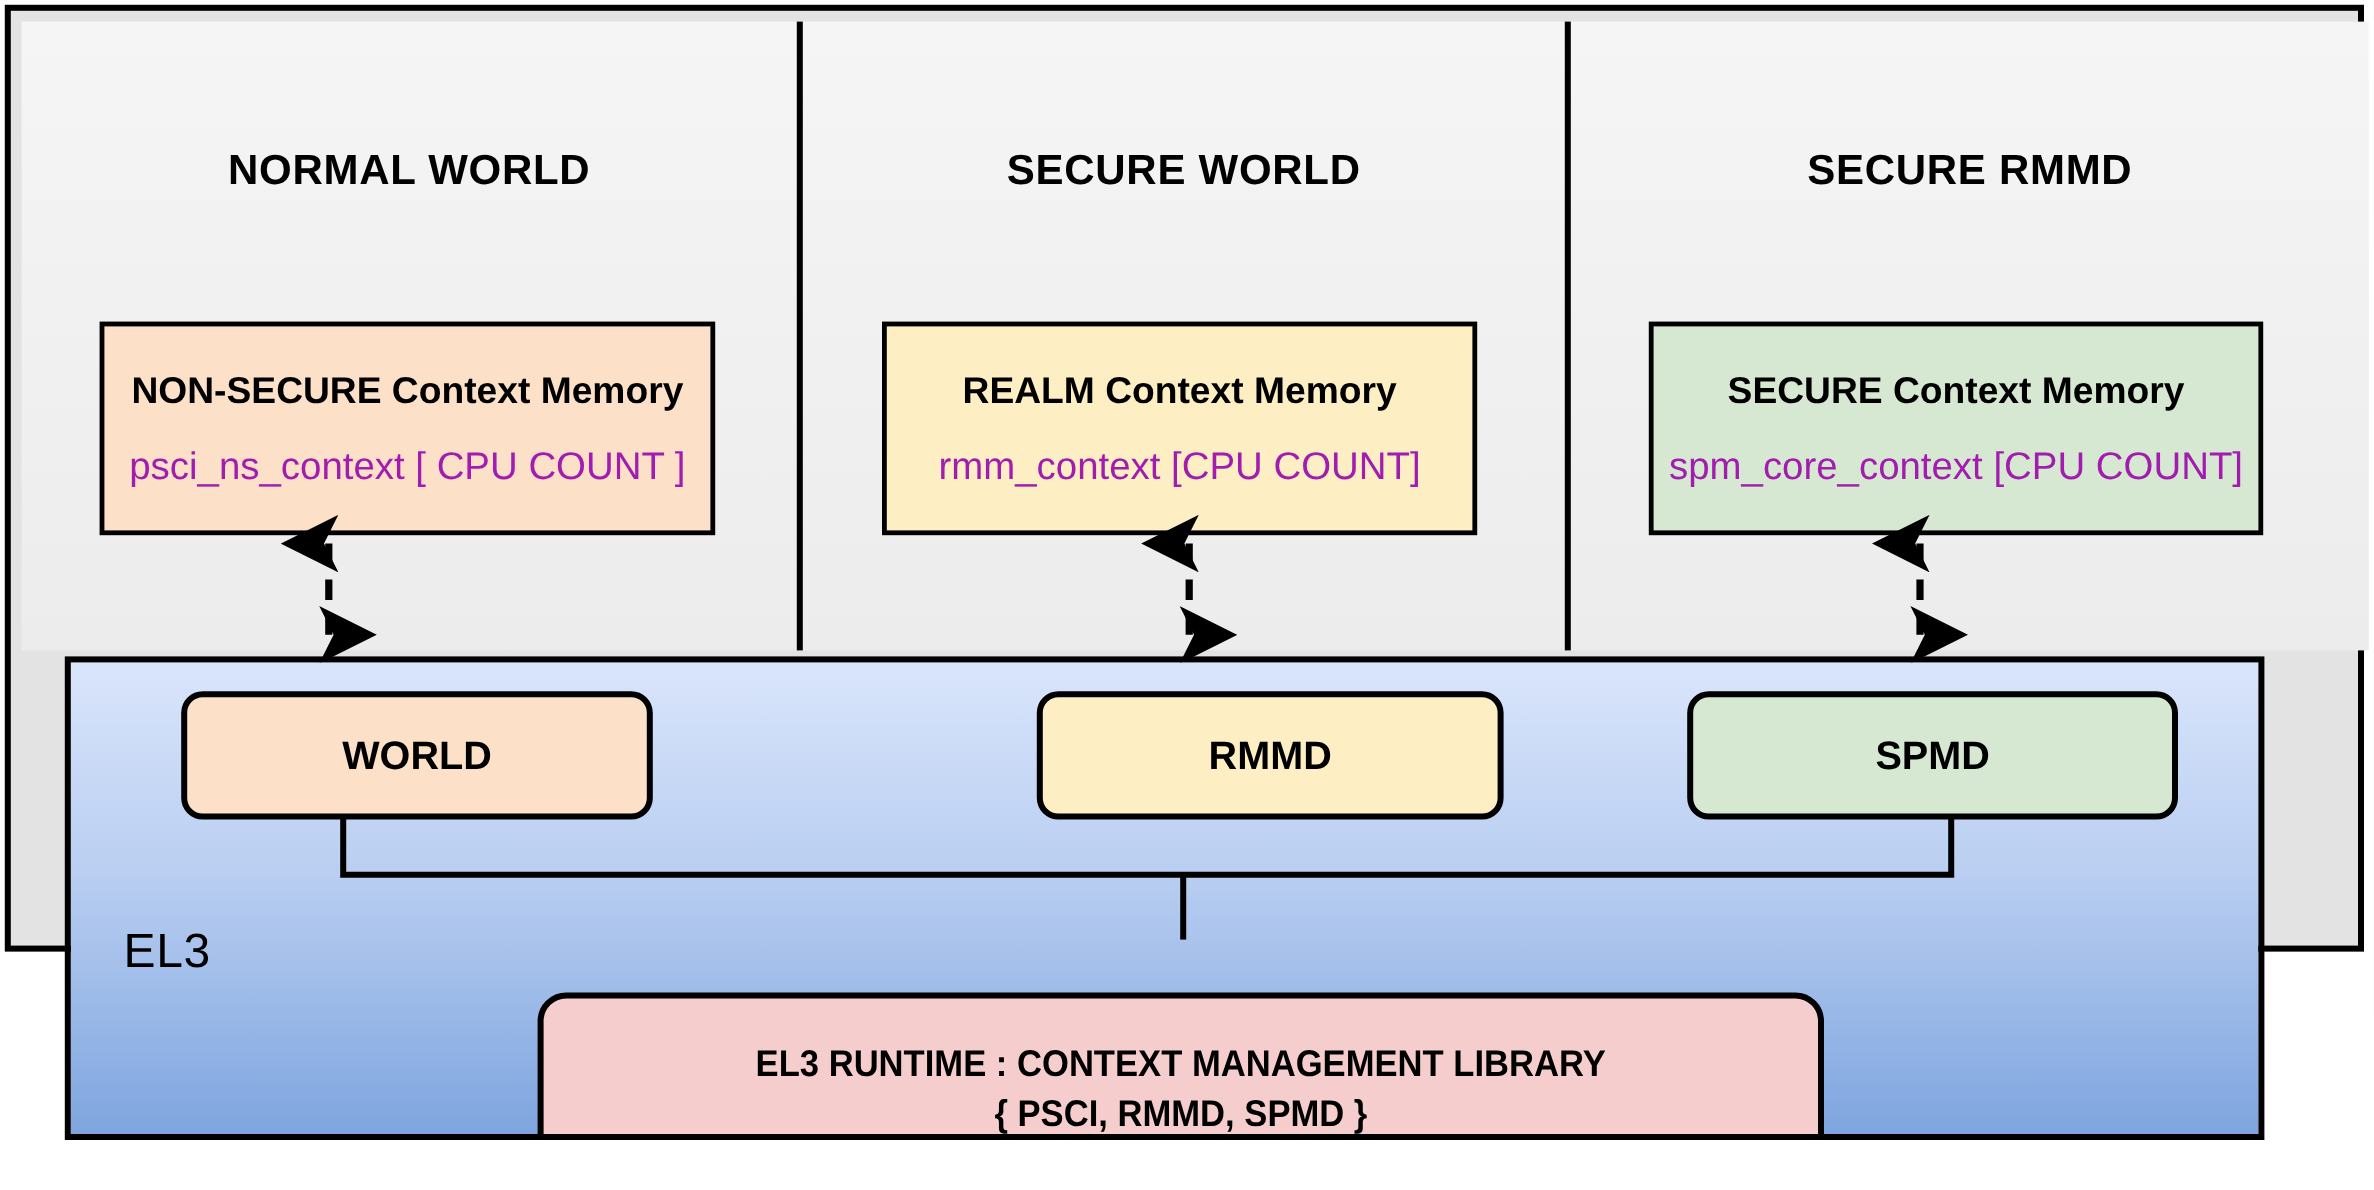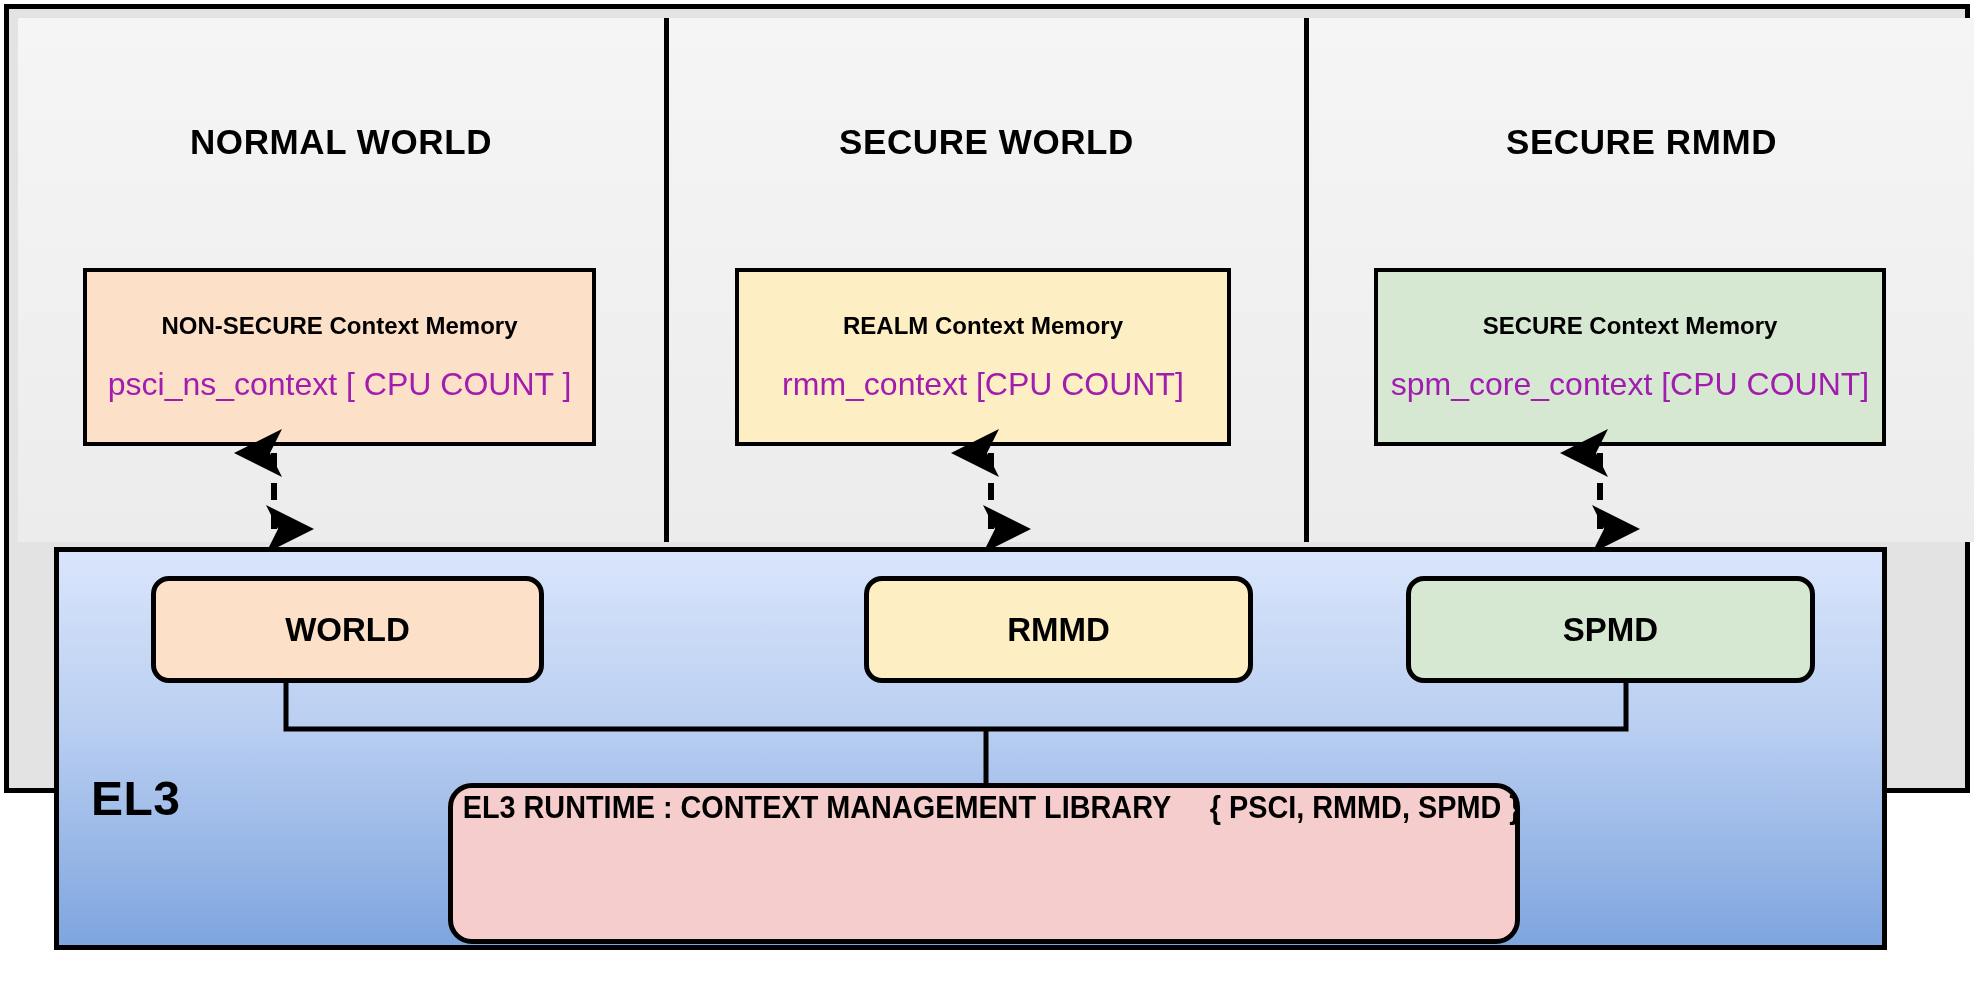--- a/index.html
+++ b/index.html
@@ -69,21 +69,21 @@
   .ctx-box {
     position: absolute;
     box-sizing: border-box;
     border: 4px solid #000000;
     display: flex;
     flex-direction: column;
     align-items: center;
     justify-content: center;
   }
   .ctx-title {
-    font-size: 24px;
+    font-size: 31px;
     font-weight: bold;
     color: #000000;
     white-space: nowrap;
     margin-bottom: 26px;
   }
   .ctx-sub {
     font-size: 32px;
     font-weight: normal;
     color: #a21caf;
     white-space: nowrap;
@@ -96,24 +96,24 @@
     top: 538px;
     width: 1833px;
     height: 403px;
     box-sizing: border-box;
     border: 5px solid #000000;
     background: linear-gradient(to bottom, #d9e5fb 0%, #b9cef1 45%, #7ea5df 100%);
     overflow: hidden;
   }
   #el3-label {
     position: absolute;
-    left: 32px;
+    left: 44px;
     top: 219px;
-    font-size: 48px;
-    font-weight: bold;
+    font-size: 40px;
+    font-weight: normal;
     color: #000000;
     letter-spacing: 0.5px;
   }
 
   
   .disp-box {
     position: absolute;
     box-sizing: border-box;
     border: 5px solid #000000;
     border-radius: 18px;
@@ -126,23 +126,25 @@
   }
 
   
   #runtime-box {
     position: absolute;
     box-sizing: border-box;
     border: 5px solid #000000;
     border-radius: 24px;
     background: #f6cdcd;
     display: flex;
-    flex-direction: row;
+    flex-direction: column;
+    align-items: center;
     justify-content: center;
     text-align: center;
+    margin-top: 44px;
   }
   .rt-line {
     font-size: 31px;
     font-weight: bold;
     color: #000000;
     line-height: 1.32;
     white-space: nowrap;
     transform: scaleX(0.93);
   }
 

